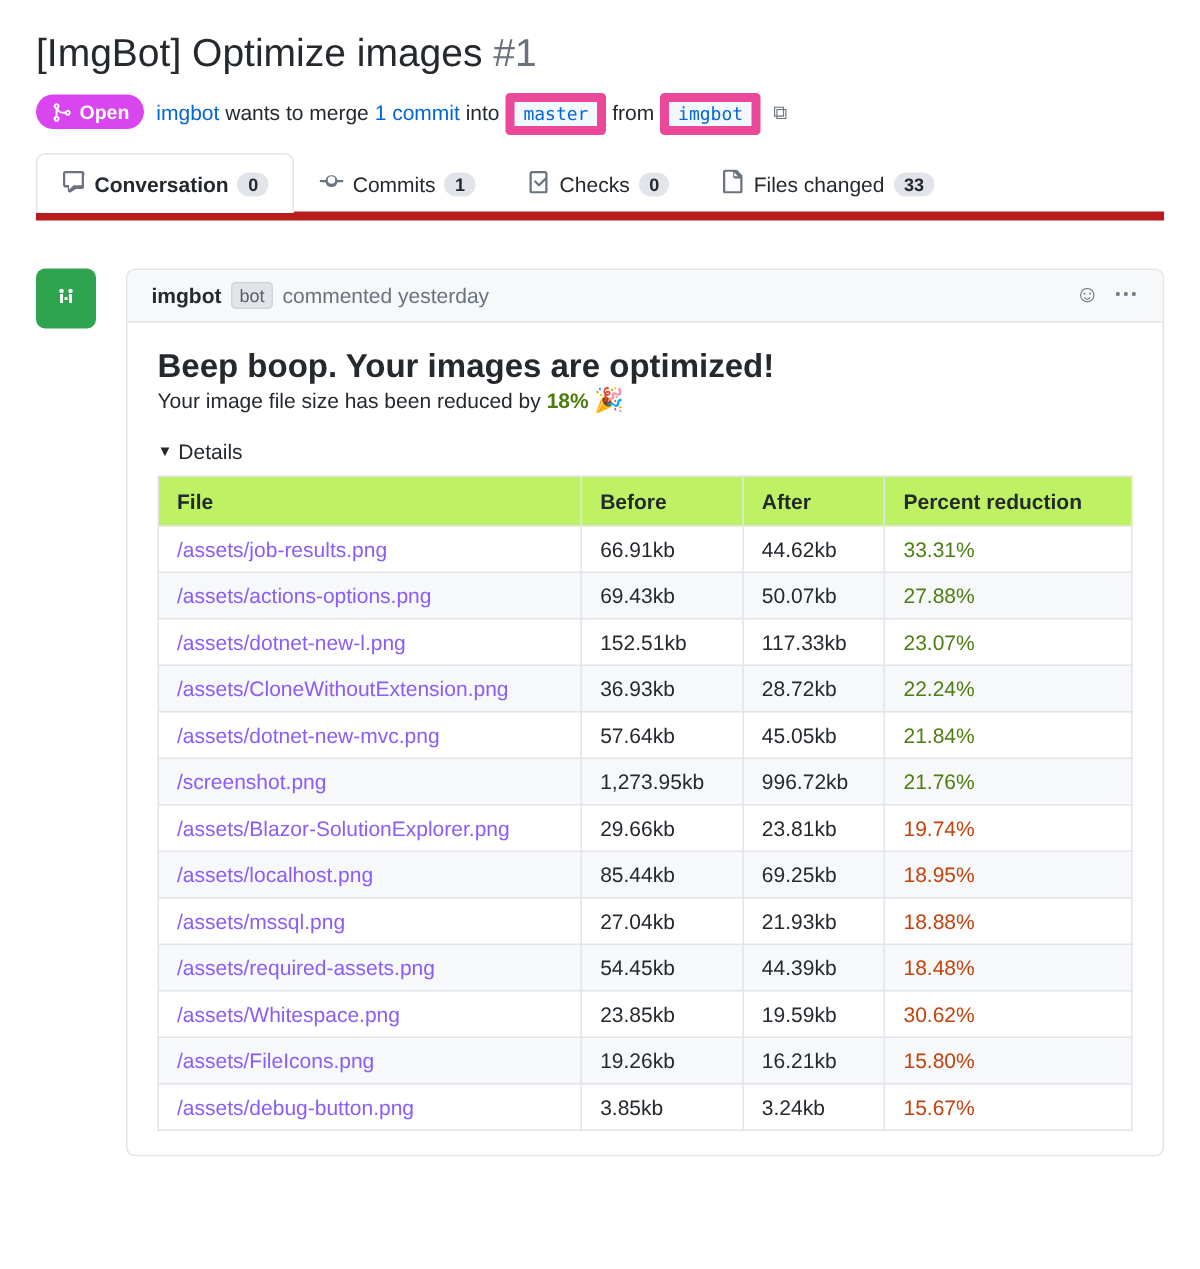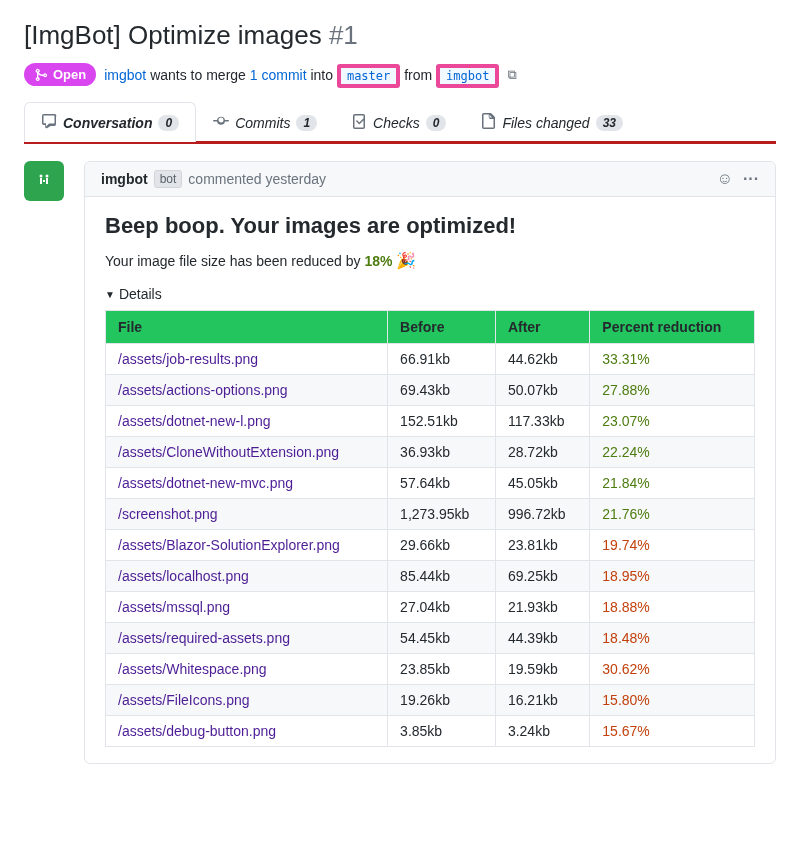--- a/index.html
+++ b/index.html
@@ -57,40 +57,39 @@
       color: #24292e;
     }
 
     .pr-meta-text a {
       color: #0366d6;
       text-decoration: none;
     }
 
     .branch-tag {
       background: #f1f8ff;
-      border: 4px solid #ec4899;
+      border: 6px solid #ec4899;
       border-radius: 3px;
       padding: 1px 6px;
       font-size: 12px;
       color: #0366d6;
       font-family: "SFMono-Regular", Consolas, monospace;
     }
 
     .copy-icon {
       color: #6a737d;
       cursor: pointer;
       font-size: 13px;
     }
 
     
     .tabs {
       display: flex;
-      border-bottom: 3px solid #b91c1c;
-      margin-bottom: 1px;
-      font-style: italic;
+      border-bottom: 6px solid #b91c1c;
+      margin-bottom: 16px;
     }
 
     .tab {
       display: flex;
       align-items: center;
       gap: 6px;
       padding: 10px 16px;
       font-size: 14px;
       color: #24292e;
       cursor: pointer;
@@ -195,21 +194,20 @@
       color: #6a737d;
     }
 
     .comment-body {
       padding: 16px 20px;
     }
 
     .comment-body h2 {
       font-size: 22px;
       font-weight: 600;
-      margin-bottom: 12px;
     }
 
     .reduction-text {
       margin-bottom: 16px;
       color: #24292e;
     }
 
     .reduction-text .pct {
       color: #4d7c0f;
       font-weight: 600;
@@ -236,40 +234,40 @@
     }
 
     
     table {
       width: 100%;
       border-collapse: collapse;
       font-size: 14px;
     }
 
     table thead th {
-      background: #22c55e;
+      background: #bef264;
       padding: 8px 12px;
       text-align: left;
       font-weight: 600;
       border: 1px solid #e1e4e8;
       color: #24292e;
     }
 
     table tbody td {
       padding: 7px 12px;
       border: 1px solid #e1e4e8;
       color: #24292e;
     }
 
     table tbody tr:nth-child(even) {
       background: #f6f8fa;
     }
 
     .file-link {
-      color: #4c1d95;
+      color: #8b5cf6;
       text-decoration: none;
     }
 
     .pct-value {
       color: #c2410c;
     }
 
     .pct-value.high {
       color: #4d7c0f;
     }

